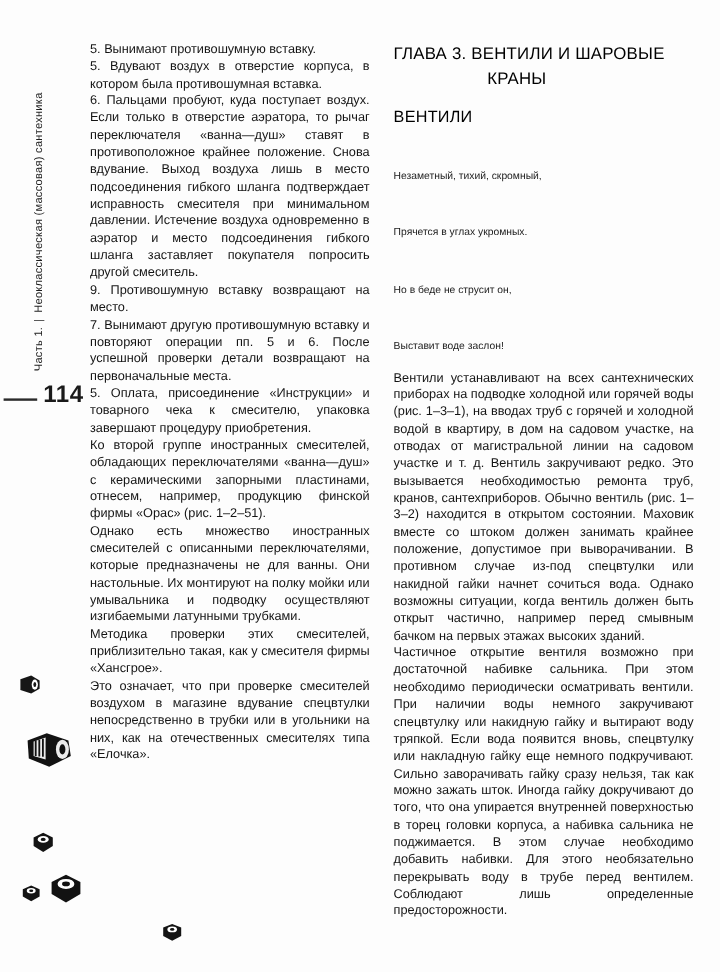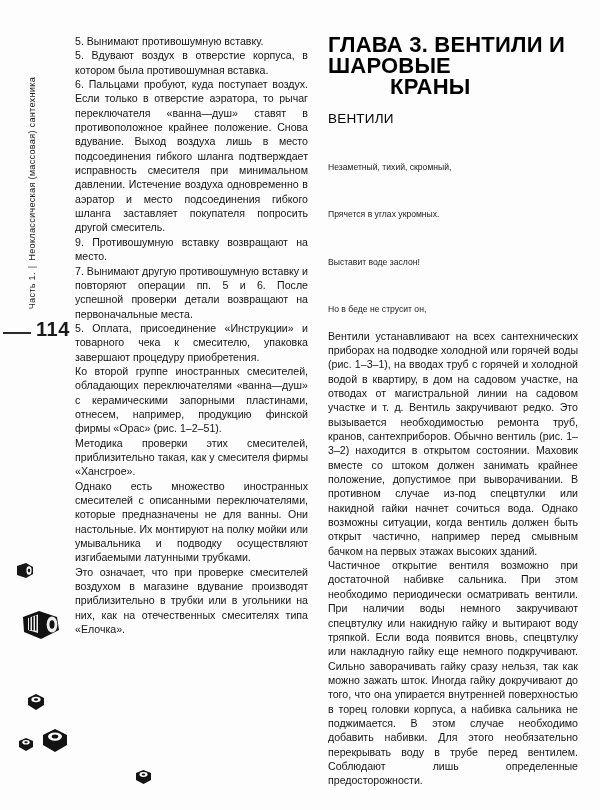--- a/index.html
+++ b/index.html
@@ -93,31 +93,31 @@
     line-height: 14.35px;
     text-align: justify;
     text-justify: inter-word;
     hyphens: manual;
     color: #141414;
   }
 
   
   #chapter-title {
     margin: 0 0 14px 0;
-    font-size: 22px;
-    font-weight: bold;
+    font-size: 14px;
+    font-weight: normal;
     line-height: 21px;
     letter-spacing: 0.2px;
     color: #000;
     text-transform: uppercase;
   }
   #chapter-title .num { white-space: nowrap; }
   #chapter-title .rest {
     display: block;
-    margin-left: 62px;
+    margin-left: 78px;
   }
   #chapter-title .line1 { display: block; }
 
   #section-title {
     margin: 0 0 7px 0;
     font-size: 13.5px;
     font-weight: normal;
     letter-spacing: 0.2px;
     color: #000;
     text-transform: uppercase;
@@ -237,42 +237,42 @@
   <div id="columns">
 
     <div class="col" id="col-left">
       <p class="body-p">5. Вынимают противошумную вставку.</p>
       <p class="body-p">5. Вдувают воздух в отверстие корпуса, в котором была противошумная вставка.</p>
       <p class="body-p">6. Пальцами пробуют, куда поступает воздух. Если только в отверстие аэратора, то рычаг переключателя «ванна—душ» ставят в противоположное крайнее положение. Снова вдувание. Выход воздуха лишь в место подсоединения гибкого шланга подтверждает исправность смесителя при минимальном давлении. Истечение воздуха одновременно в аэратор и место подсоединения гибкого шланга заставляет покупателя попросить другой смеситель.</p>
       <p class="body-p">9. Противошумную вставку возвращают на место.</p>
       <p class="body-p">7. Вынимают другую противошумную вставку и повторяют операции пп. 5 и 6. После успешной проверки детали возвращают на первоначальные места.</p>
       <p class="body-p">5. Оплата, присоединение «Инструкции» и товарного чека к смесителю, упаковка завершают процедуру приобретения.</p>
       <p class="body-p">Ко второй группе иностранных смесителей, обладающих переключателями «ванна—душ» с керамическими запорными пластинами, отнесем, например, продукцию финской фирмы «Орас» (рис. 1–2–51).</p>
+      <p class="body-p">Однако есть множество иностранных смесителей с описанными переключателями, которые предназначены не для ванны. Они настольные. Их монтируют на полку мойки или умывальника и подводку осуществляют изгибаемыми латунными трубками.</p>
       <p class="body-p">Методика проверки этих смесителей, приблизительно такая, как у смесителя фирмы «Хансгрое».</p>
-      <p class="body-p">Однако есть множество иностранных смесителей с описанными переключателями, которые предназначены не для ванны. Они настольные. Их монтируют на полку мойки или умывальника и подводку осуществляют изгибаемыми латунными трубками.</p>
-      <p class="body-p">Это означает, что при проверке смесителей воздухом в магазине вдувание производят приблизительно в трубки или в угольники на них, как на отечественных смесителях типа «Елочка».</p>
+      <p class="body-p">Это означает, что при проверке смесителей воздухом в магазине вдувание спецвтулки непосредственно в трубки или в угольники на них, как на отечественных смесителях типа «Елочка».</p>
     </div>
 
     <div class="col" id="col-right">
 
       <h1 id="chapter-title">
         <span class="line1">
           <span class="num">Глава 3.</span>
           <span>Вентили и шаровые</span>
         </span>
         <span class="rest">краны</span>
       </h1>
 
       <h2 id="section-title">Вентили</h2>
 
       <div id="epigraph">
         <div>Незаметный, тихий, скромный,</div>
         <div>Прячется в углах укромных.</div>
+        <div>Но в беде не струсит он,</div>
         <div>Выставит воде заслон!</div>
-        <div>Но в беде не струсит он,</div>
       </div>
 
       <p class="body-p">Вентили устанавливают на всех сантехнических приборах на подводке холодной или горячей воды (рис. 1–3–1), на вводах труб с горячей и холодной водой в квартиру, в дом на садовом участке, на отводах от магистральной линии на садовом участке и т. д. Вентиль закручивают редко. Это вызывается необходимостью ремонта труб, кранов, сантехприборов. Обычно вентиль (рис. 1–3–2) находится в открытом состоянии. Маховик вместе со штоком должен занимать крайнее положение, допустимое при выворачивании. В противном случае из-под спецвтулки или накидной гайки начнет сочиться вода. Однако возможны ситуации, когда вентиль должен быть открыт частично, например перед смывным бачком на первых этажах высоких зданий.</p>
       <p class="body-p">Частичное открытие вентиля возможно при достаточной набивке сальника. При этом необходимо периодически осматривать вентили. При наличии воды немного закручивают спецвтулку или накидную гайку и вытирают воду тряпкой. Если вода появится вновь, спецвтулку или накладную гайку еще немного подкручивают. Сильно заворачивать гайку сразу нельзя, так как можно зажать шток. Иногда гайку докручивают до того, что она упирается внутренней поверхностью в торец головки корпуса, а набивка сальника не поджимается. В этом случае необходимо добавить набивки. Для этого необязательно перекрывать воду в трубе перед вентилем. Соблюдают лишь определенные предосторожности.</p>
     </div>
 
   </div>
 </div>
 
 </body></html>

